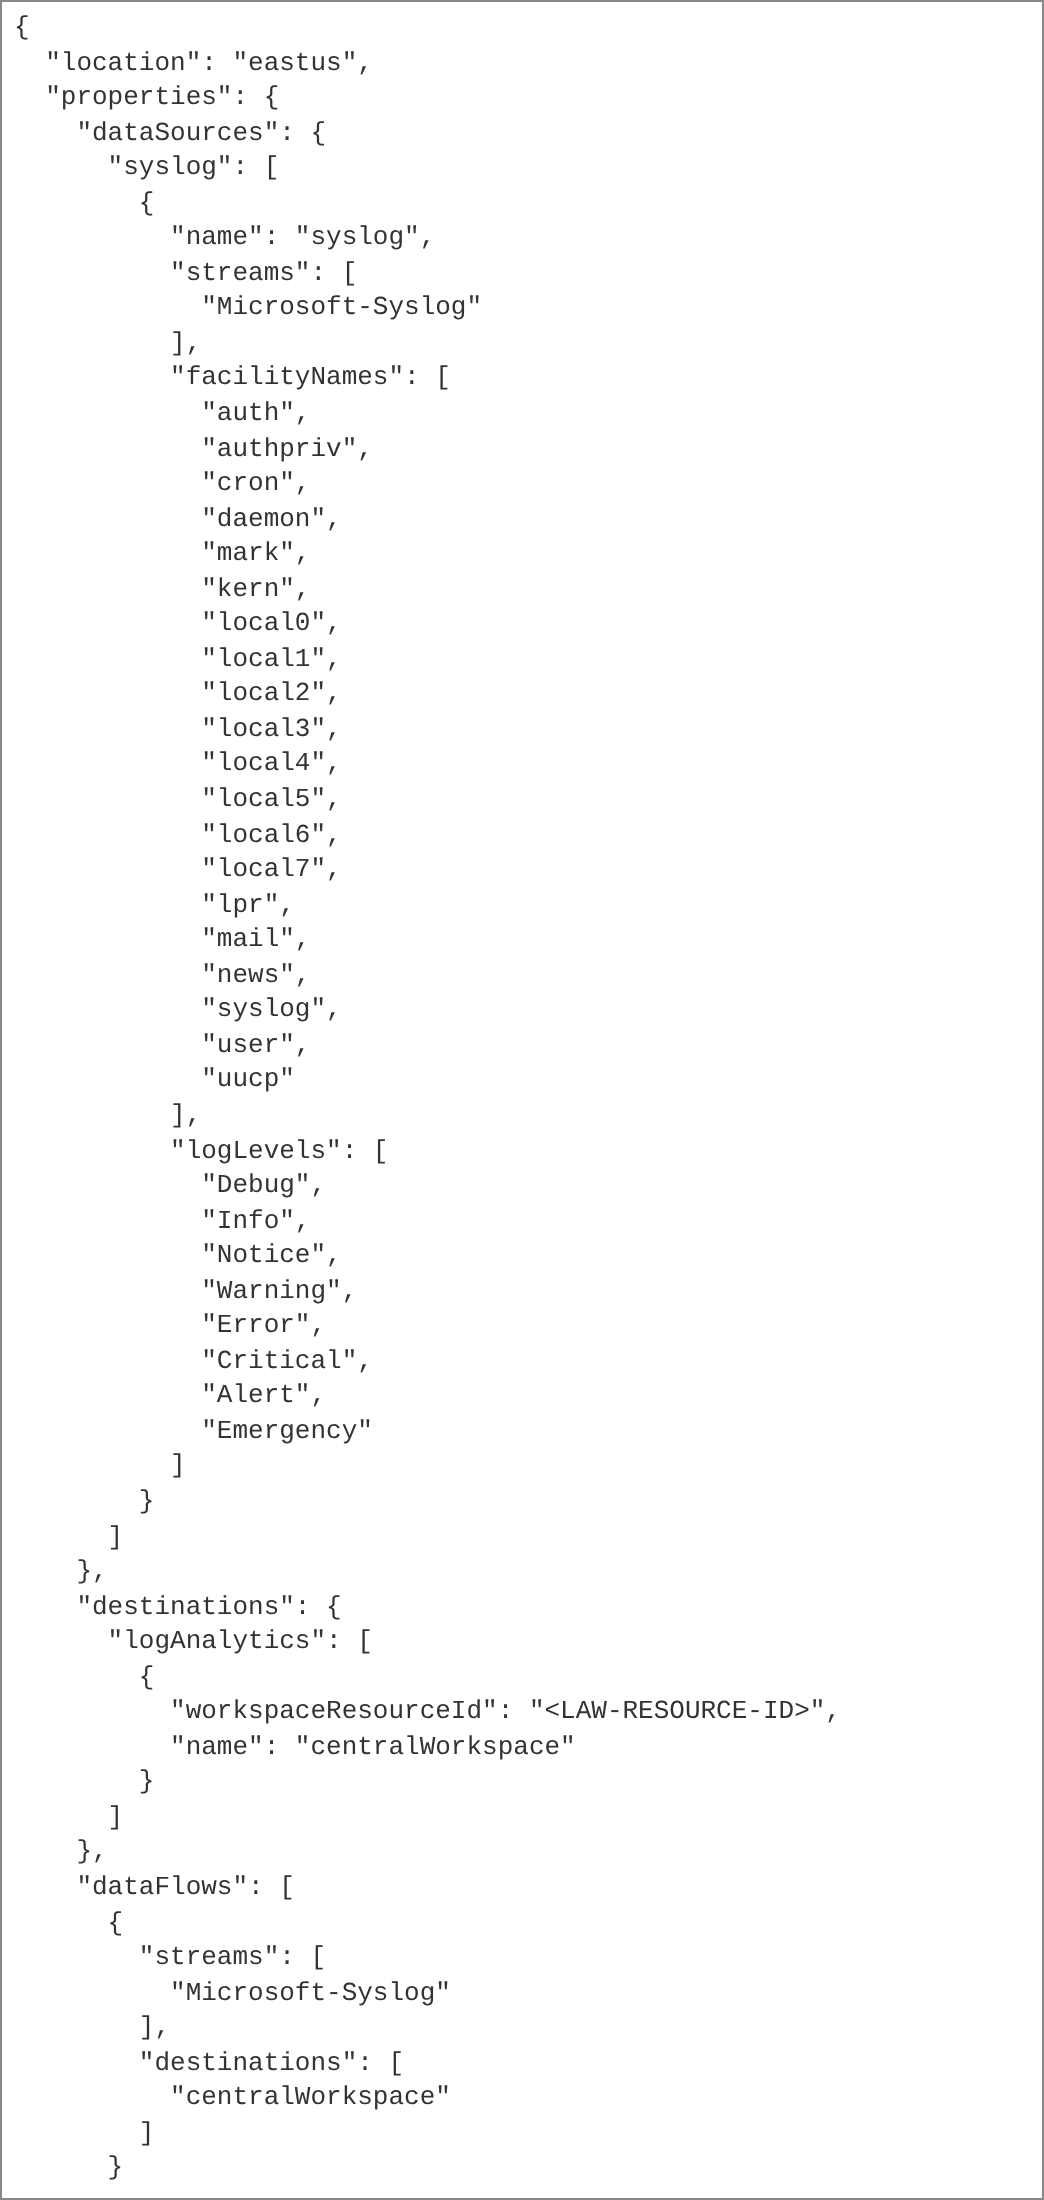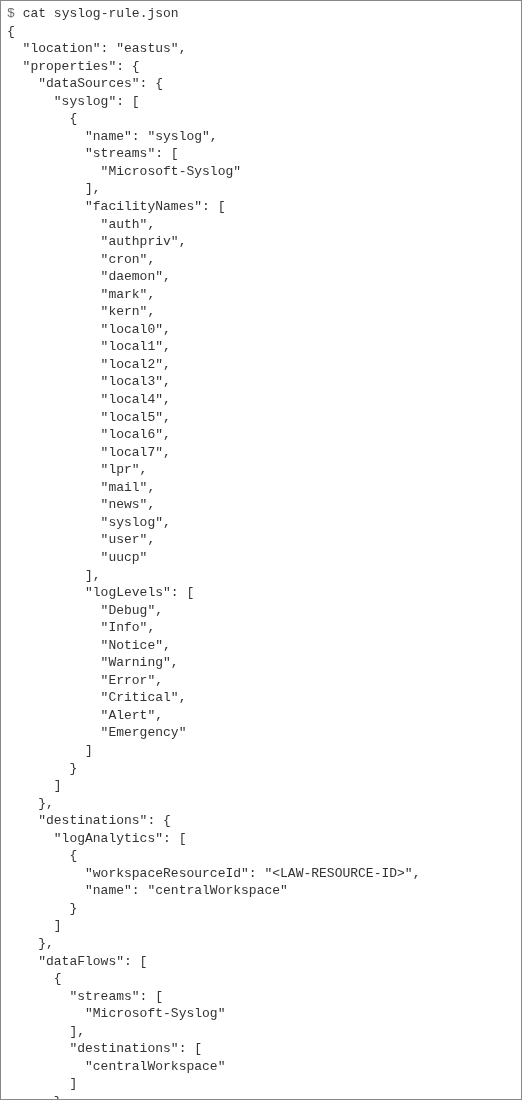--- a/index.html
+++ b/index.html
@@ -28,21 +28,20 @@
       white-space: pre;
     }
     .prompt-dollar {
       color: #6a6a6a;
     }
   </style>
 </head>
 <body>
 
 <div class="terminal-box">
-  <div class="line"><span class="prompt-dollar">$</span> <span>cat syslog-rule.json</span></div>
   <div id="json-output">
       <div class="line">{</div>
       <div class="line">  "location": "eastus",</div>
       <div class="line">  "properties": {</div>
       <div class="line">    "dataSources": {</div>
       <div class="line">      "syslog": [</div>
       <div class="line">        {</div>
       <div class="line">          "name": "syslog",</div>
       <div class="line">          "streams": [</div>
       <div class="line">            "Microsoft-Syslog"</div>

